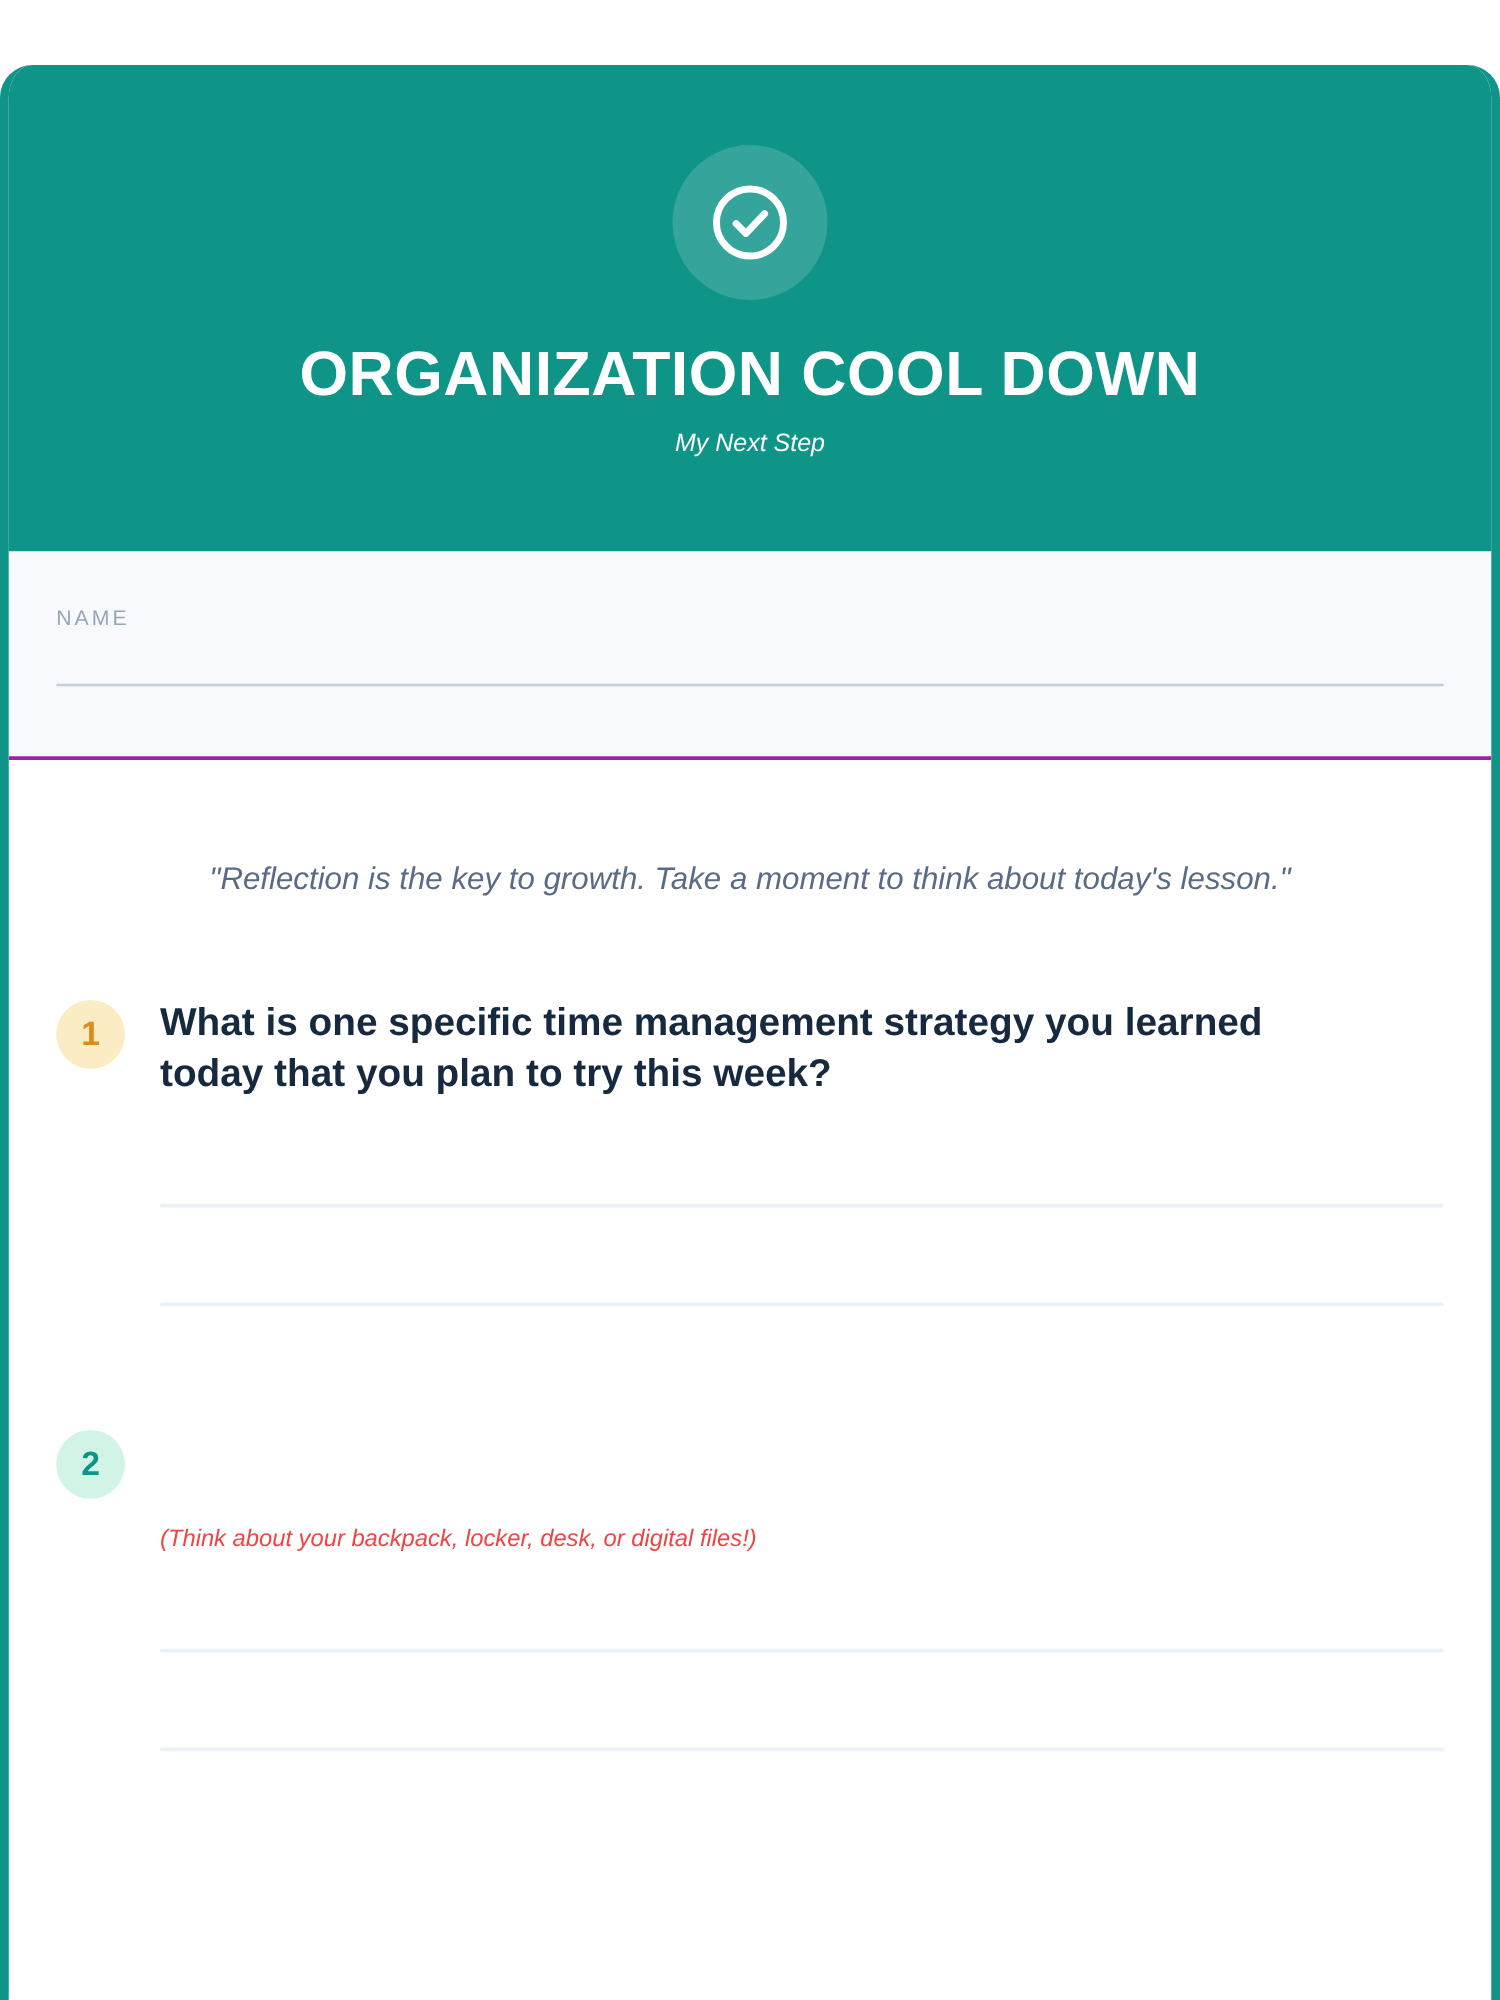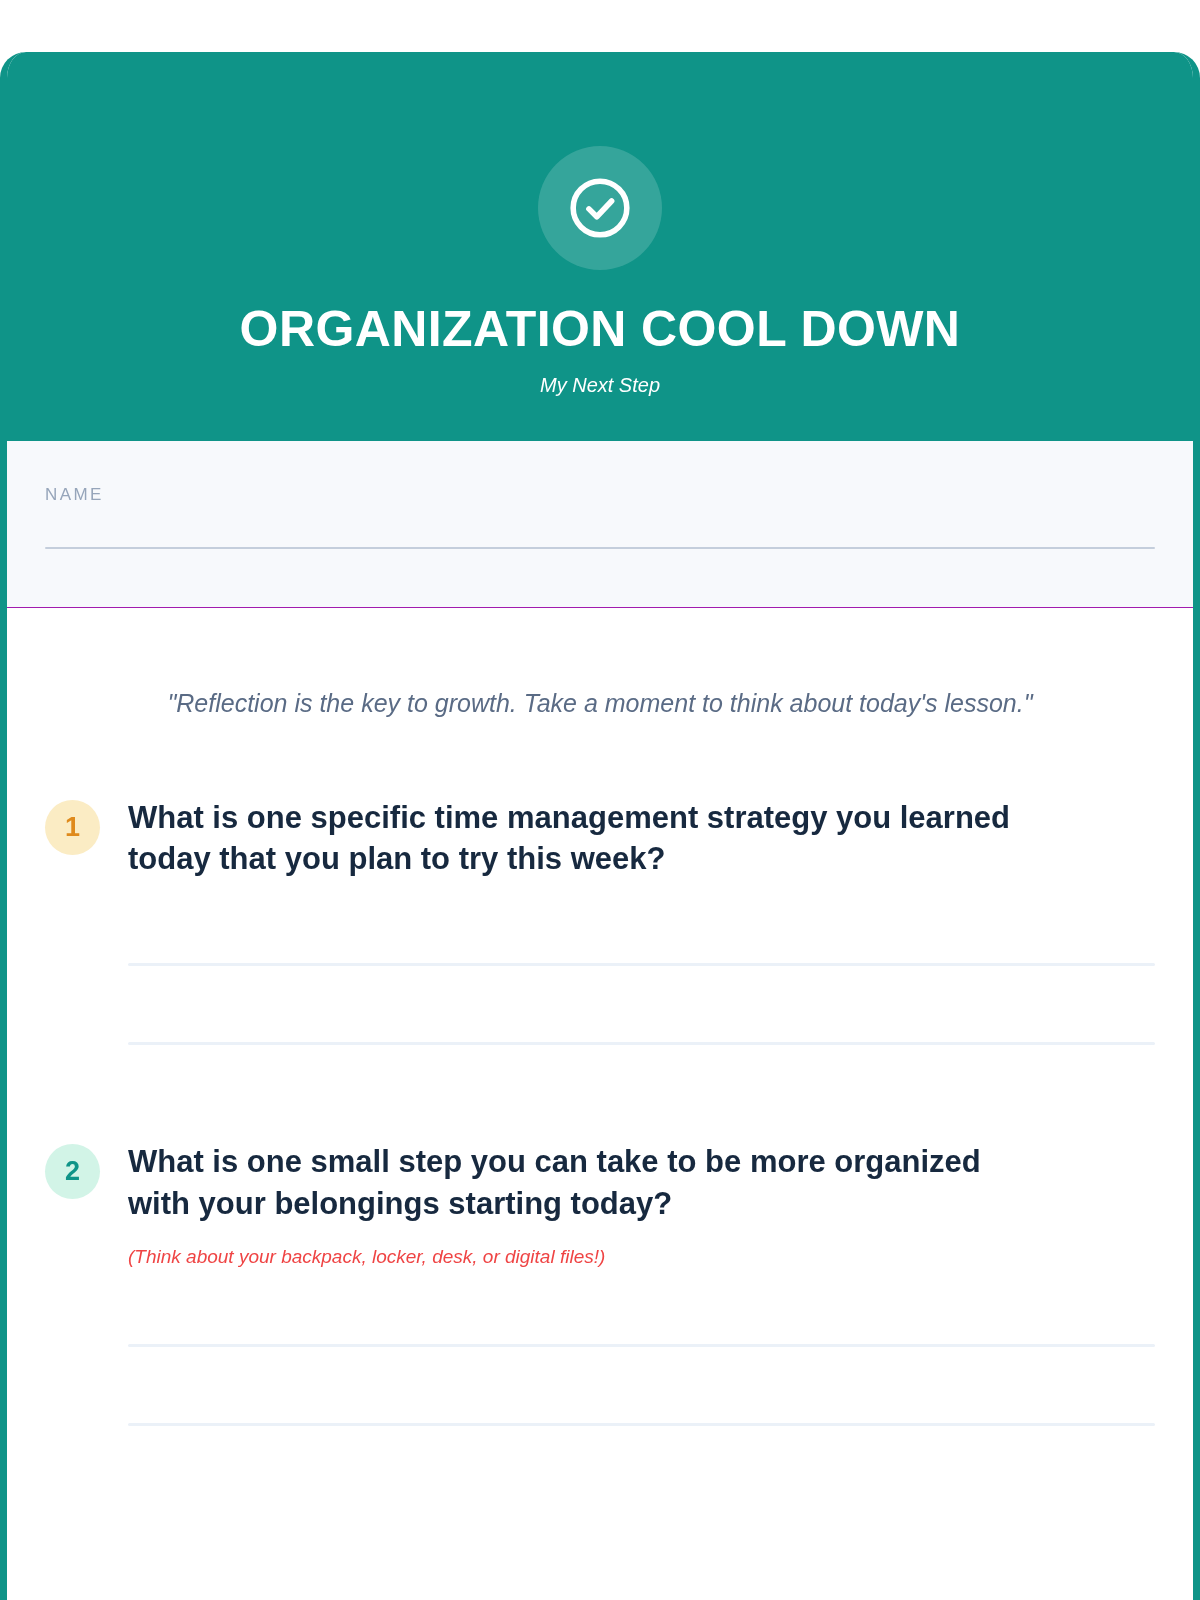--- a/index.html
+++ b/index.html
@@ -40,21 +40,21 @@
   
   .ws-header {
     position: relative;
     box-sizing: border-box;
     margin: -0px -7px 0 -7px;   
     width: 1200px;
     height: 389px;
     background: #0F9488;
     border-radius: 26px 26px 0 0;
     text-align: center;
-    padding-top: 94px;
+    padding-top: 64px;
   }
 
   .header-badge {
     width: 124px;
     height: 124px;
     margin: 0 auto;
     border-radius: 50%;
     background: rgba(255,255,255,0.16);
     display: flex;
     align-items: center;
@@ -78,21 +78,21 @@
     color: #ffffff;
     font-weight: normal;
   }
 
   
   .ws-meta {
     box-sizing: border-box;
     width: 100%;
     height: 167px;
     background: #F7F9FC;
-    border-bottom: 1px solid #a21caf;
+    border-bottom: 3px solid #a21caf;
     display: flex;
     padding: 44px 38px 0 38px;
   }
   .meta-field {
     flex: 1 1 0;
     padding-right: 52px;
   }
   .meta-field:last-child { padding-right: 0; }
   .meta-label {
     font-size: 17px;
@@ -213,21 +213,20 @@
         </div>
         <div class="answer-lines first-pad">
           <div class="answer-line"></div>
           <div class="answer-line"></div>
         </div>
       </div>
 
       <div class="question-block q2">
         <div class="question-head">
           <div class="q-badge badge-2">2</div>
-          <div class="q-text">What is one small step you can take to be more organized with your belongings starting today?</div>
         </div>
         <div class="q-hint">(Think about your backpack, locker, desk, or digital files!)</div>
         <div class="answer-lines">
           <div class="answer-line"></div>
           <div class="answer-line"></div>
         </div>
       </div>
 
     </div>
   </div>

